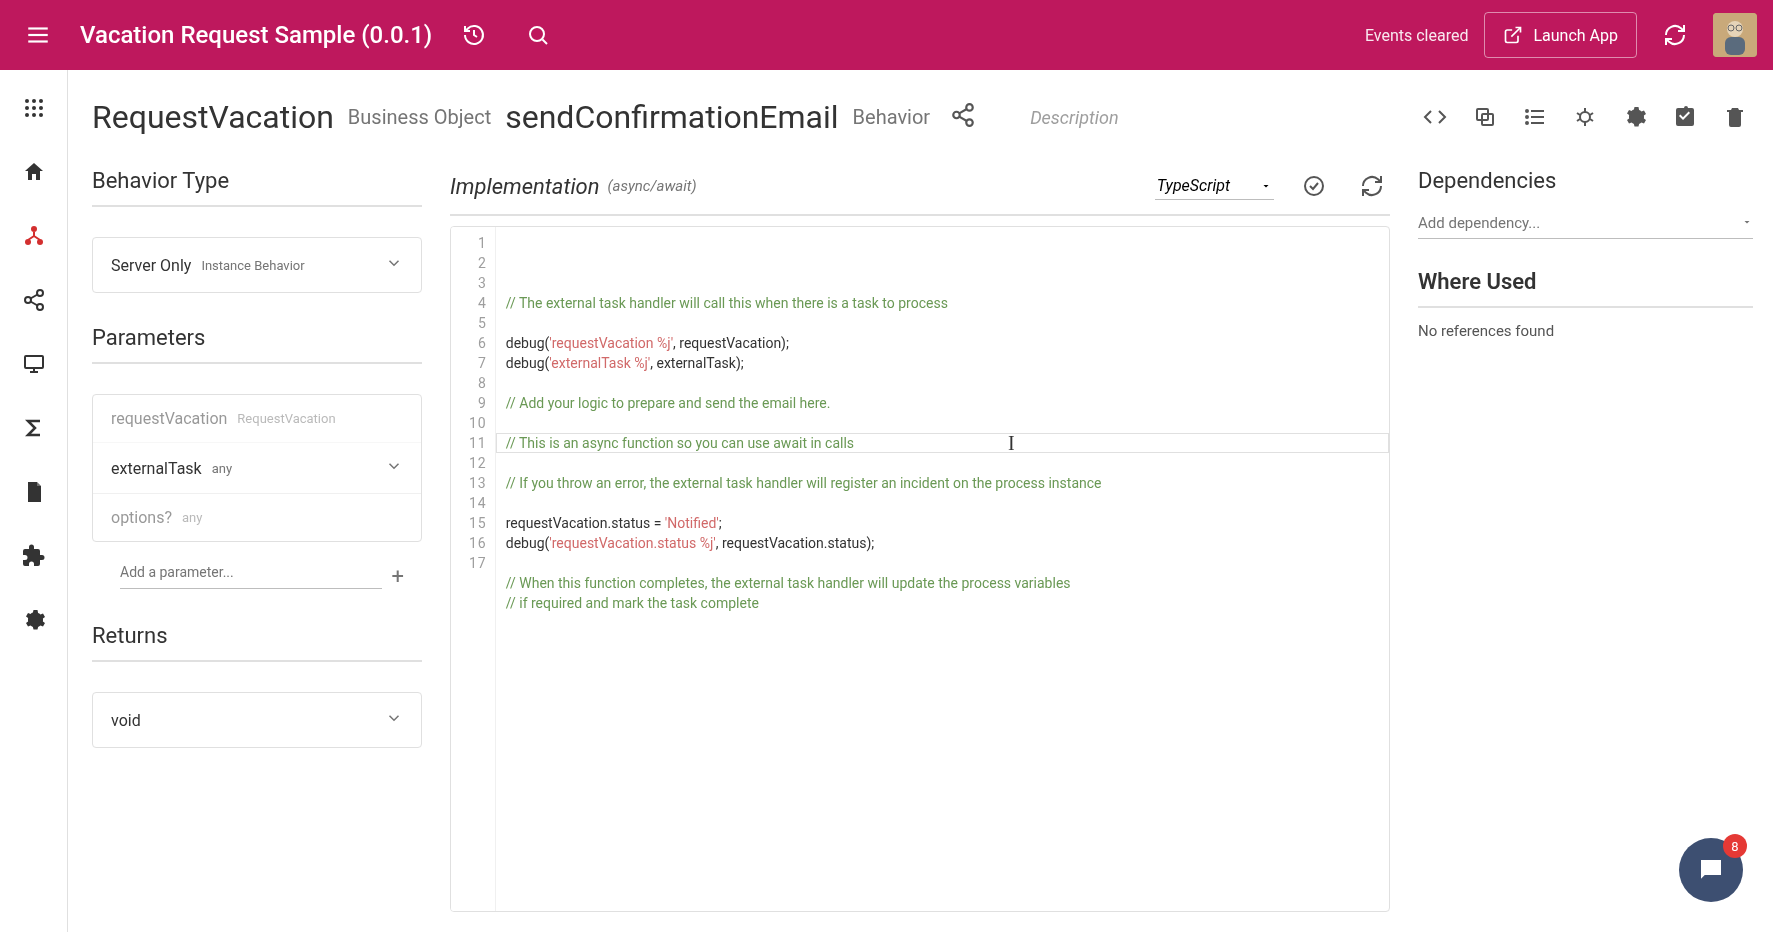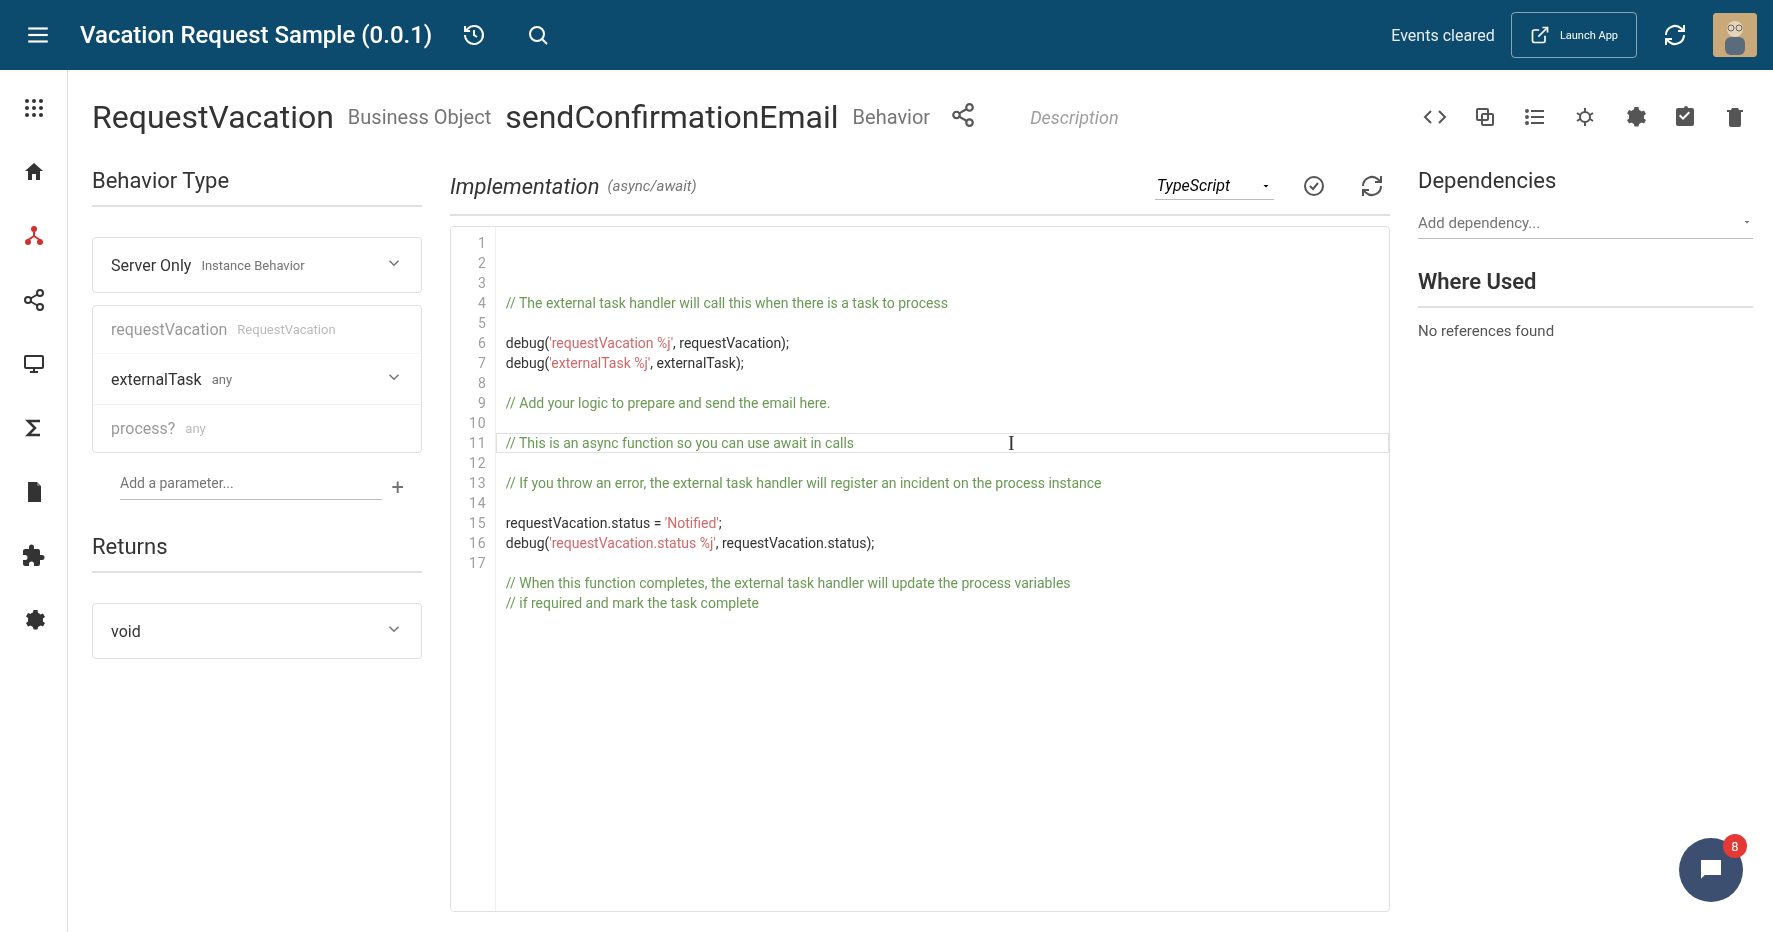--- a/index.html
+++ b/index.html
@@ -9,21 +9,21 @@
       font-family: -apple-system, BlinkMacSystemFont, "Segoe UI", Roboto, Helvetica, Arial, sans-serif;
     }
     body {
       background: #fff;
       width: 1773px;
       height: 932px;
       overflow: hidden;
       position: relative;
     }
     .topbar {
-      background: #0c4a6e;
+      background: #be185d;
       height: 70px;
       display: flex;
       align-items: center;
       padding: 0 16px;
       color: #fff;
     }
     .topbar-left {
       display: flex;
       align-items: center;
       gap: 20px;
@@ -56,21 +56,21 @@
     }
     .launch-btn {
       border: 1px solid rgba(255,255,255,0.5);
       background: none;
       color: #fff;
       padding: 12px 18px;
       border-radius: 4px;
       display: flex;
       align-items: center;
       gap: 10px;
-      font-size: 11px;
+      font-size: 16px;
       cursor: pointer;
     }
     .avatar {
       width: 44px;
       height: 44px;
       border-radius: 4px;
       background: linear-gradient(135deg,#d4a574,#a07850);
       display: flex;
       align-items: center;
       justify-content: center;
@@ -540,34 +540,35 @@
         <div class="card">
           <span class="card-text">Server Only</span>
           <span class="card-sub">Instance Behavior</span>
           <span class="card-chevron">
             <svg width="18" height="18" viewBox="0 0 24 24" fill="none" stroke="currentColor" stroke-width="2">
                 <polyline points="6 9 12 15 18 9"></polyline>
               </svg>
           </span>
         </div>
 
+        <div class="section-title" style="margin-top:20px">Parameters</div>
         <div class="params-group" id="params-group">
             <div class="param-row dim">
               <span class="card-text">requestVacation</span>
               <span class="card-sub">RequestVacation</span>
             </div>
             <div class="param-row">
               <span class="card-text">externalTask</span>
               <span class="card-sub">any</span>
               <span class="card-chevron"><svg width="18" height="18" viewBox="0 0 24 24" fill="none" stroke="currentColor" stroke-width="2">
                   <polyline points="6 9 12 15 18 9"></polyline>
                 </svg></span>
             </div>
             <div class="param-row dim">
-              <span class="card-text">process?</span>
+              <span class="card-text">options?</span>
               <span class="card-sub">any</span>
             </div>
           </div>
         <div class="add-param">
           <input placeholder="Add a parameter..." style="">
           <span class="plus">+</span>
         </div>
 
         <div class="section-title" style="margin-top:28px">Returns</div>
         <div class="card">

